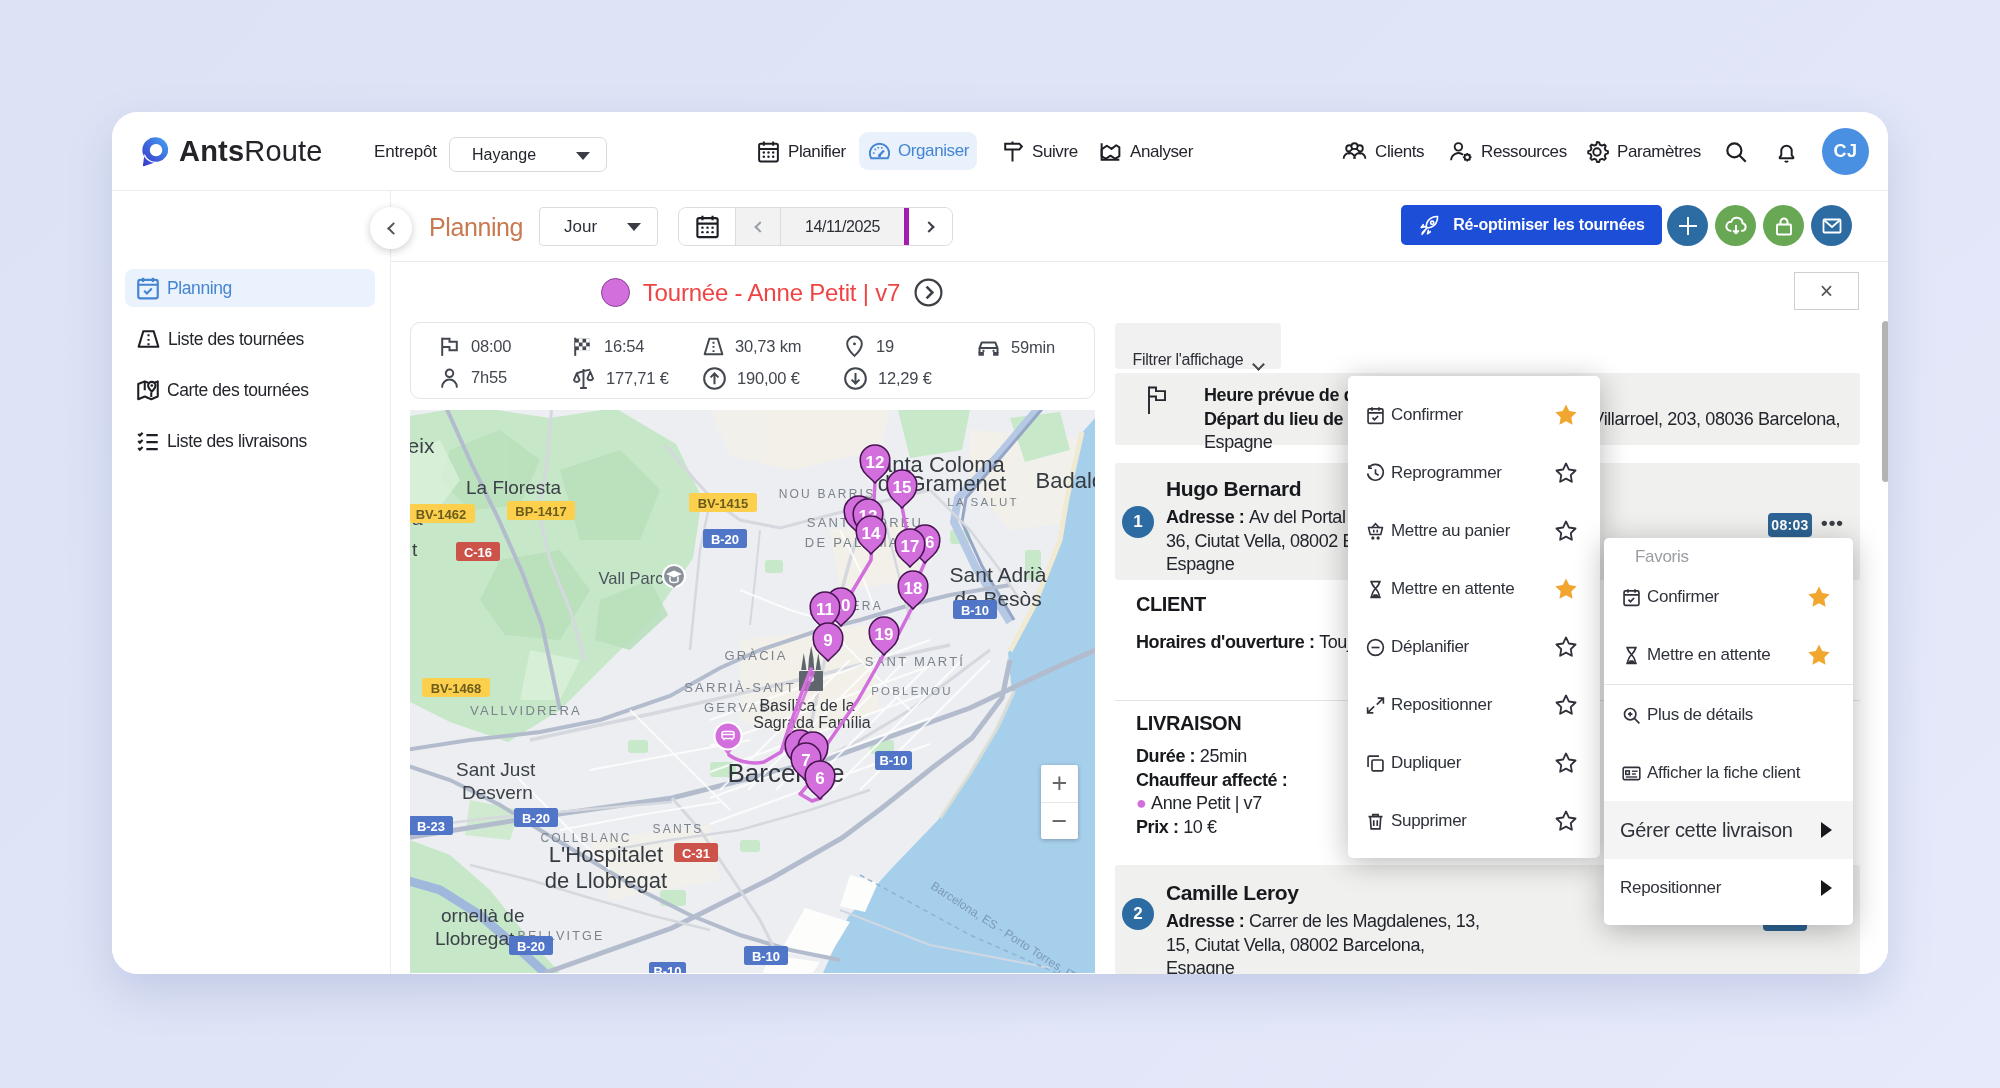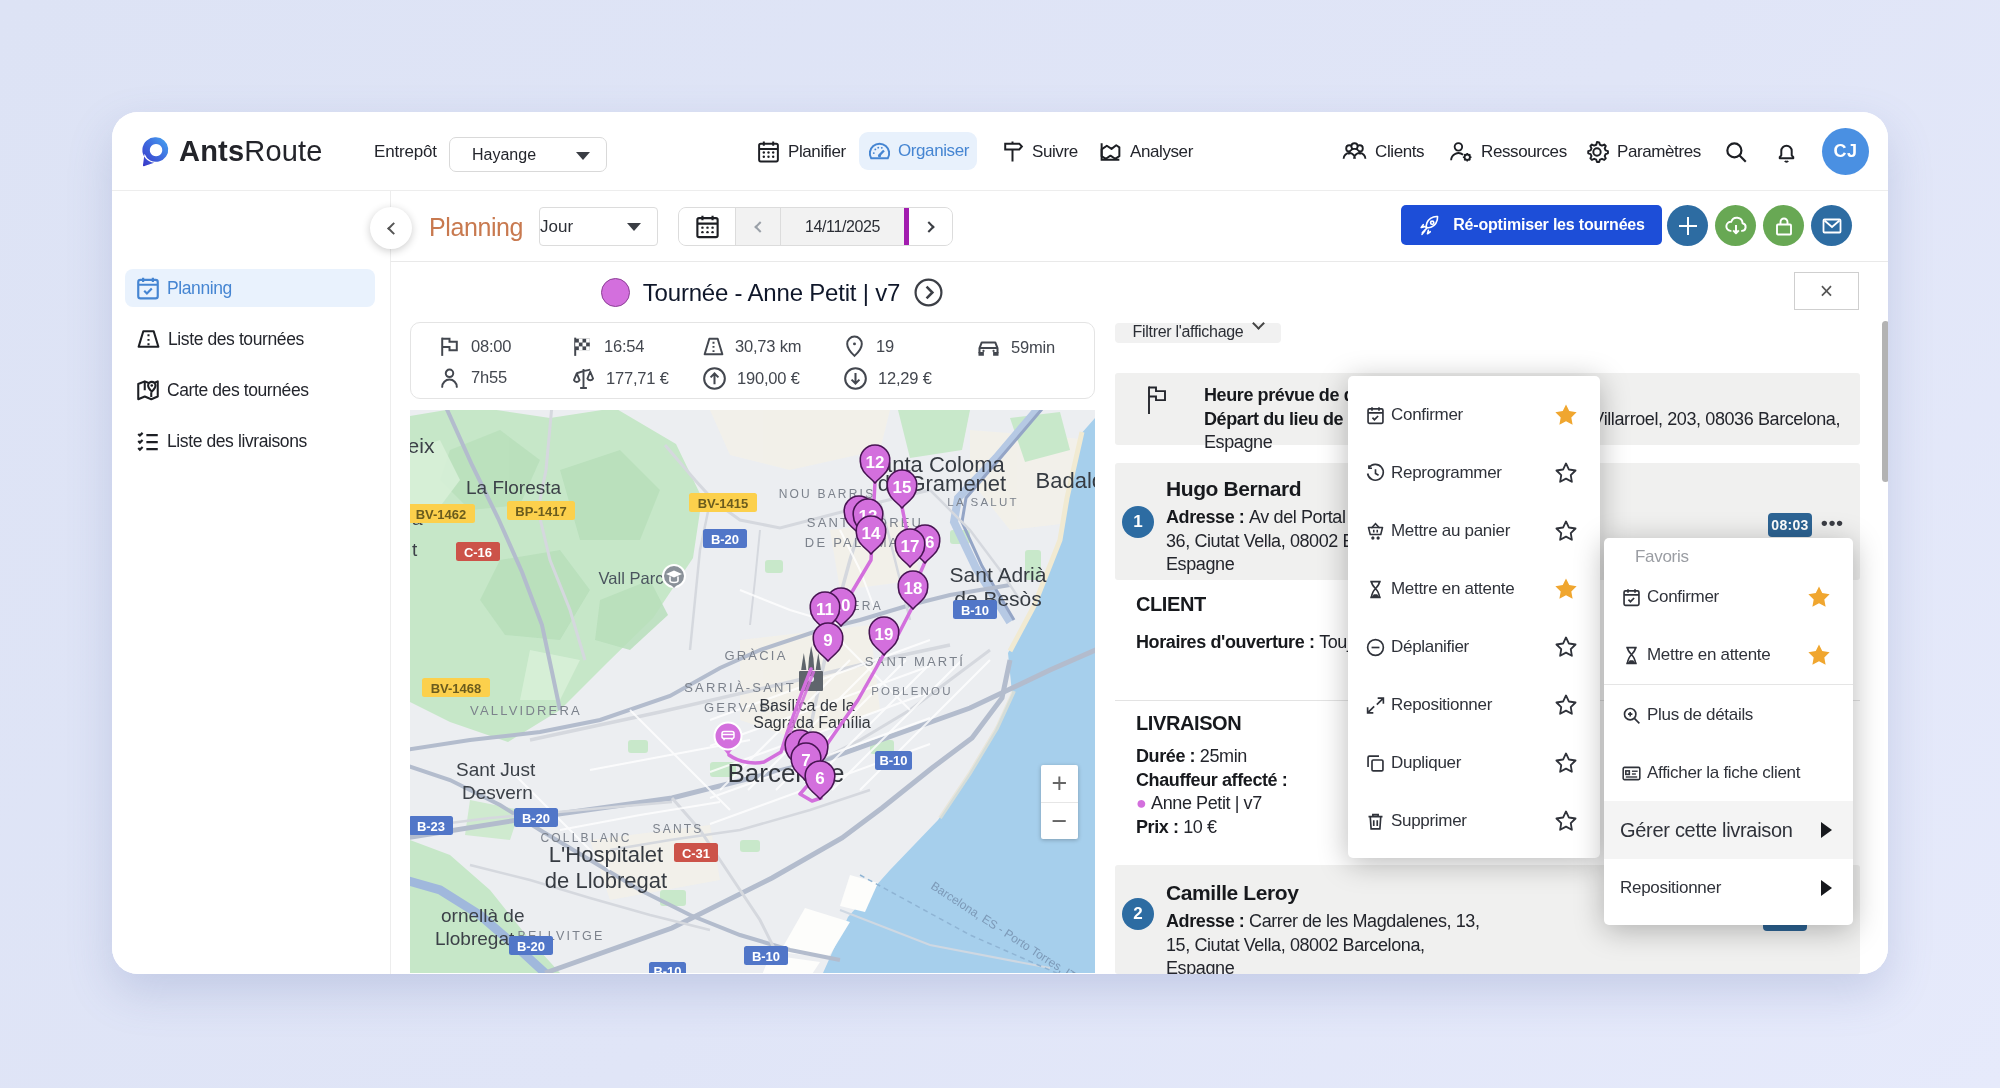--- a/index.html
+++ b/index.html
@@ -18,50 +18,50 @@
 .npill { position:absolute; left:747px; top:20px; height:38px; width:118px; background:#e8f1fc; border-radius:9px; display:flex; align-items:center; justify-content:center; gap:6px; font-size:17px; font-weight:500; color:#4585d2; letter-spacing:-.4px; }
 .entre { position:absolute; left:262px; top:0; height:79px; display:flex; align-items:center; font-size:17px; color:#23252c; letter-spacing:-.2px; }
 .select { position:absolute; left:337px; top:25px; width:158px; height:35px; border:1px solid #d9d9d9; border-radius:7px; display:flex; align-items:center; font-size:16px; padding-left:22px; color:#23252c; }
 .car { width:0; height:0; border-left:7px solid transparent; border-right:7px solid transparent; border-top:8px solid #3a3d44; }
 .select .car { position:absolute; right:16px; top:14px; }
 .avatar { position:absolute; left:1710px; top:16px; width:47px; height:47px; border-radius:50%; background:#4a90e2; color:#fff; font-weight:700; font-size:18px; display:flex; align-items:center; justify-content:center; letter-spacing:.5px; }
 
 .toolbar { position:absolute; left:278px; top:79px; width:1498px; height:71px; background:#fff; border-bottom:1px solid #e9e9e9; border-left:1px solid #ededed; z-index:4; }
 .backbtn { position:absolute; left:-21px; top:16px; width:42px; height:42px; border-radius:50%; background:#fff; box-shadow:0 2px 9px rgba(0,0,0,.20); display:flex; align-items:center; justify-content:center; }
 .ptitle { position:absolute; left:38px; top:22px; font-size:25px; color:#c8794f; letter-spacing:-.4px; }
-.jour { position:absolute; left:148px; top:16px; width:119px; height:39px; border:1px solid #dcdcdc; border-radius:4px; font-size:17px; color:#2b2e35; display:flex; align-items:center; }
+.jour { position:absolute; left:148px; top:16px; width:119px; height:39px; border:1px solid #dcdcdc; border-radius:4px; font-size:17px; color:#2b2e35; display:flex; align-items:center; padding-left:24px; }
 .jour .car { position:absolute; right:16px; top:15px; }
 .dategrp { position:absolute; left:287px; top:16px; width:275px; height:39px; border:1px solid #dcdcdc; border-radius:8px; display:flex; overflow:hidden; background:#f2f2f2; }
 .dategrp .cell { display:flex; align-items:center; justify-content:center; }
 .dg-cal { width:57px; background:#fff; border-right:1px solid #dcdcdc; }
 .dg-prev { width:45px; border-right:1px solid #dcdcdc; color:#9aa0a8; }
 .dg-date { flex:1; border-right:5px solid #a21caf; font-size:16px; letter-spacing:-.4px; color:#2b2e35; }
 .dg-next { width:43px; background:#fff; color:#3a3d44; }
 .chev { width:9px; height:9px; border-right:2.3px solid currentColor; border-bottom:2.3px solid currentColor; }
 .chev.l { transform:rotate(135deg); margin-left:4px; }
 .chev.r { transform:rotate(-45deg); margin-right:4px; }
 .reopt { position:absolute; left:1010px; top:14px; width:261px; height:40px; background:#1d4ed8; border-radius:5px; color:#fff; font-size:16px; font-weight:700; letter-spacing:-.2px; display:flex; align-items:center; justify-content:center; gap:12px; }
 .cbtn { position:absolute; top:14px; width:41px; height:41px; border-radius:50%; display:flex; align-items:center; justify-content:center; }
 
 .side { position:absolute; left:0; top:79px; width:278px; height:783px; background:#fff; }
 .sitem { position:absolute; left:13px; width:250px; height:38px; display:flex; align-items:center; gap:6px; font-size:17.5px; color:#23252c; padding-left:10px; border-radius:8px; letter-spacing:-.4px; }
 .sitem.sel { background:#e9f2fd; color:#4585d2; }
 
 .main { position:absolute; left:278px; top:150px; width:837px; height:712px; background:#fff; border-left:1px solid #ededed; }
-.tourhead { position:absolute; left:19px; top:0; width:685px; height:61px; display:flex; align-items:center; justify-content:center; gap:13px; padding-left:40px; font-size:24px; color:#0f172a; letter-spacing:-.2px; }
+.tourhead { position:absolute; left:19px; top:0; width:685px; height:61px; display:flex; align-items:center; justify-content:center; gap:13px; padding-left:40px; font-size:24px; color:#ef4444; letter-spacing:-.2px; }
 .tourhead .dot { width:29px; height:29px; border-radius:50%; background:#d36fdd; border:1.5px solid #8c3f96; }
 .stats { position:absolute; left:19px; top:60px; width:685px; height:77px; border:1px solid #e4e4e4; border-radius:10px; background:#fff; }
 .stat { position:absolute; display:flex; align-items:center; gap:9px; font-size:16.5px; color:#43474f; letter-spacing:-.2px; }
 .map { position:absolute; left:19px; top:148px; width:685px; height:563px; overflow:hidden; background:#eceef1; }
 .zoomctl { position:absolute; left:650px; top:503px; width:37px; height:74px; background:#fff; border-radius:2px; box-shadow:0 1px 4px rgba(0,0,0,.25); color:#666; }
 .zoomctl .z { height:37px; display:flex; align-items:center; justify-content:center; font-size:27px; font-weight:400; }
 
 .panel { position:absolute; left:1003px; top:150px; width:785px; height:712px; background:#fff; }
 .closebtn { position:absolute; left:679px; top:10px; width:65px; height:38px; border:1px solid #cfcfcf; background:#fff; color:#555; font-size:23px; font-weight:300; display:flex; align-items:center; justify-content:center; }
-.filter { position:absolute; left:0px; top:61px; width:166px; height:20px; background:#f1f1f1; border-radius:4px; display:flex; align-items:flex-start; justify-content:center; gap:11px; font-size:16px; letter-spacing:-.3px; color:#2b2e35; }
+.filter { position:absolute; left:0px; top:61px; width:166px; height:46px; background:#f1f1f1; border-radius:4px; display:flex; align-items:flex-end; justify-content:center; gap:11px; font-size:16px; letter-spacing:-.3px; color:#2b2e35; }
 .fchev { width:9px; height:9px; border-right:2px solid #444; border-bottom:2px solid #444; transform:rotate(45deg); margin-top:-4px; }
 .gcard { position:absolute; left:0px; width:745px; background:#f0f0ef; border-radius:3px; }
 .wcard { position:absolute; left:0px; width:745px; background:#fff; }
 .ptxt { font-size:18px; color:#23252c; line-height:23.5px; letter-spacing:-.4px; white-space:nowrap; }
 b.k { font-weight:700; color:#17191d; }
 .h1 { font-size:21px; font-weight:700; color:#17191d; letter-spacing:-.4px; }
 .num { position:absolute; width:32px; height:32px; border-radius:50%; background:#2d6ca2; color:#fff; font-size:17px; font-weight:700; display:flex; align-items:center; justify-content:center; }
 .badge { position:absolute; background:#2d6494; color:#fff; font-size:14px; font-weight:700; border-radius:4px; display:flex; align-items:center; justify-content:center; letter-spacing:.3px; }
 .dots { position:absolute; color:#3a3d44; font-size:19px; font-weight:700; letter-spacing:1px; }
 .scrl { position:absolute; left:1770px; top:209px; width:7px; height:161px; border-radius:4px; background:#b3b3b3; z-index:9; }

